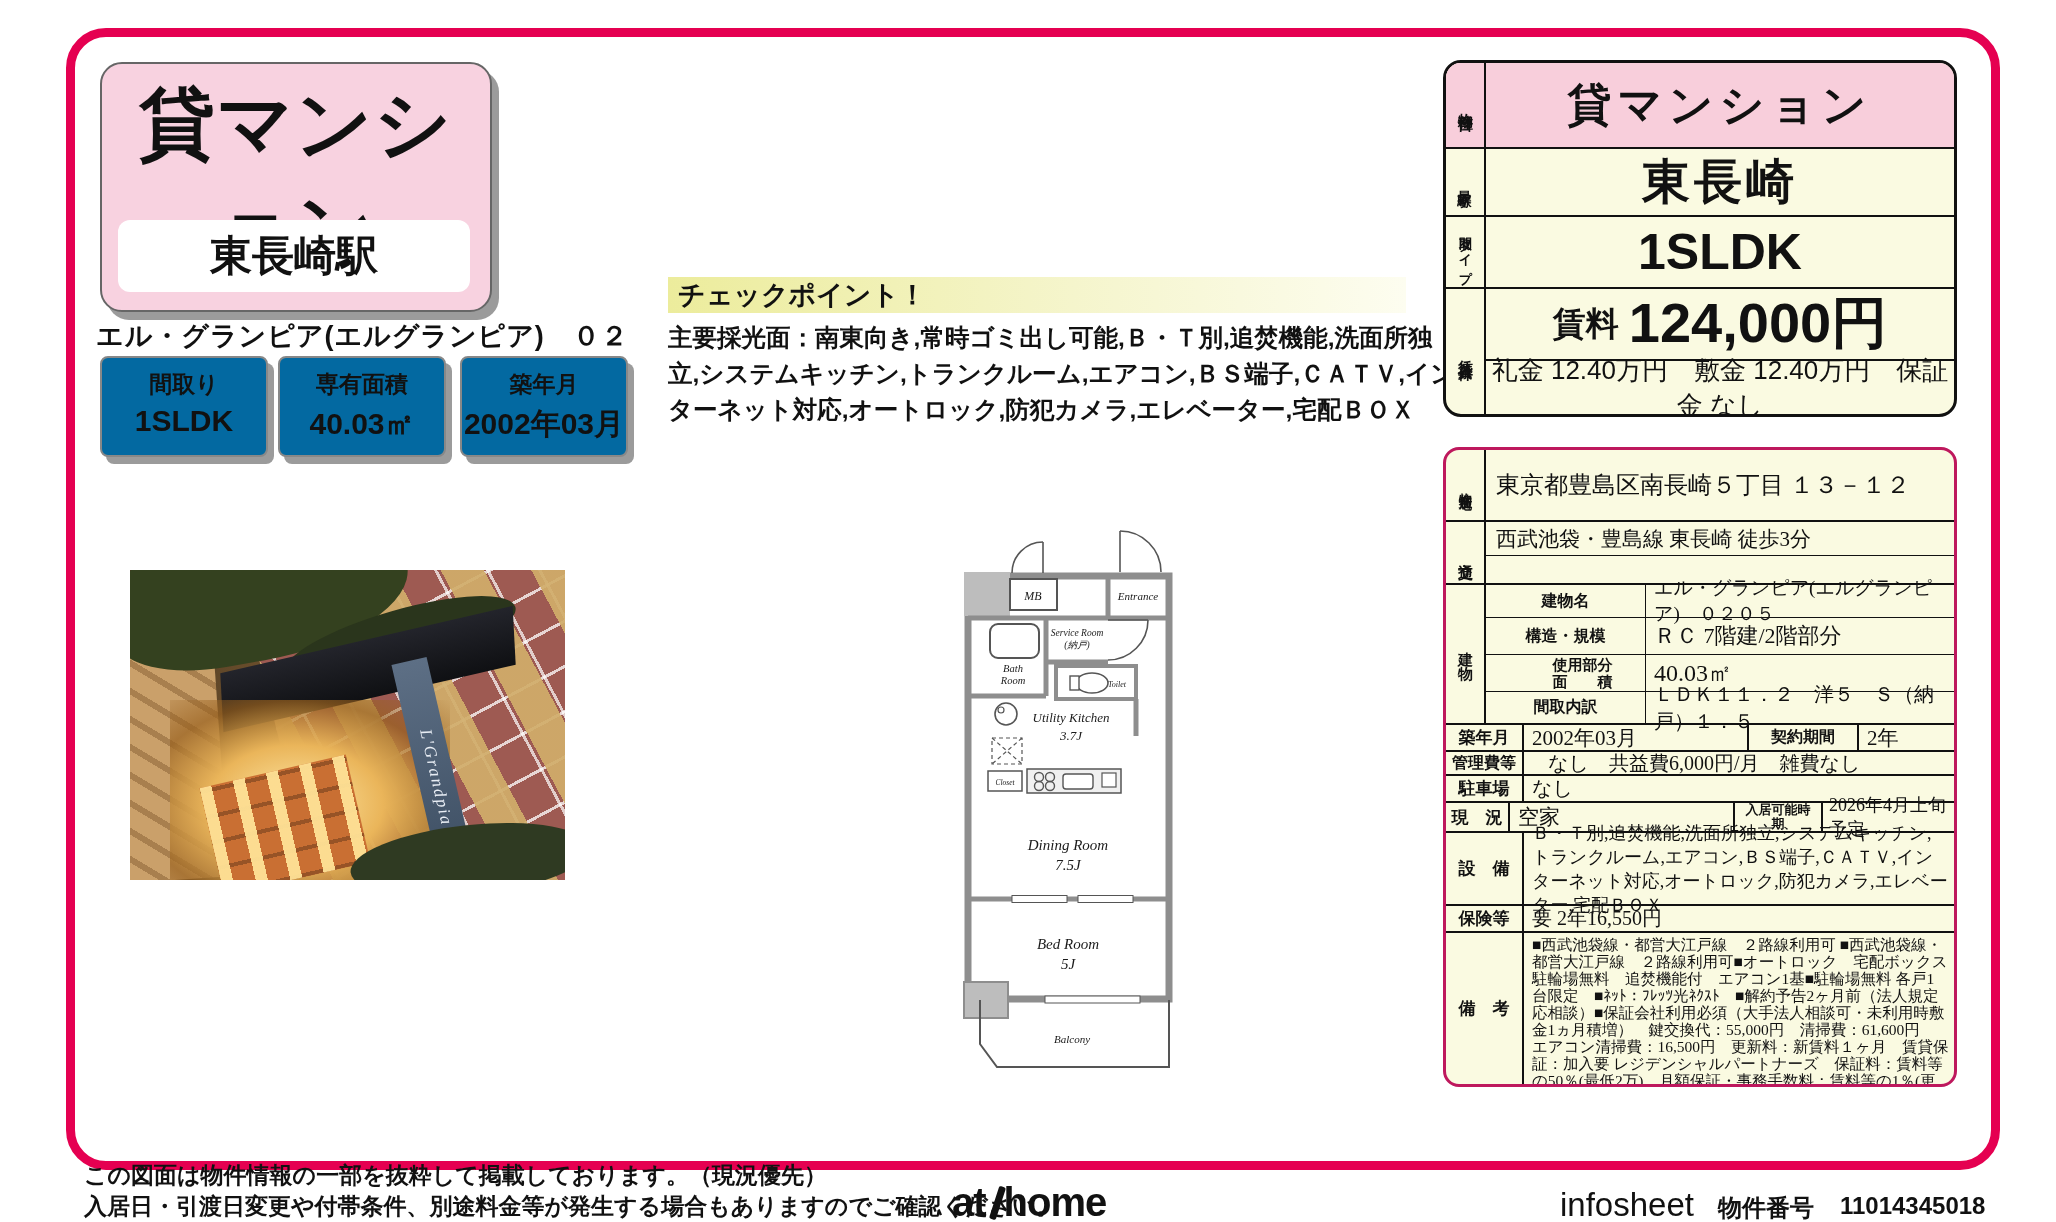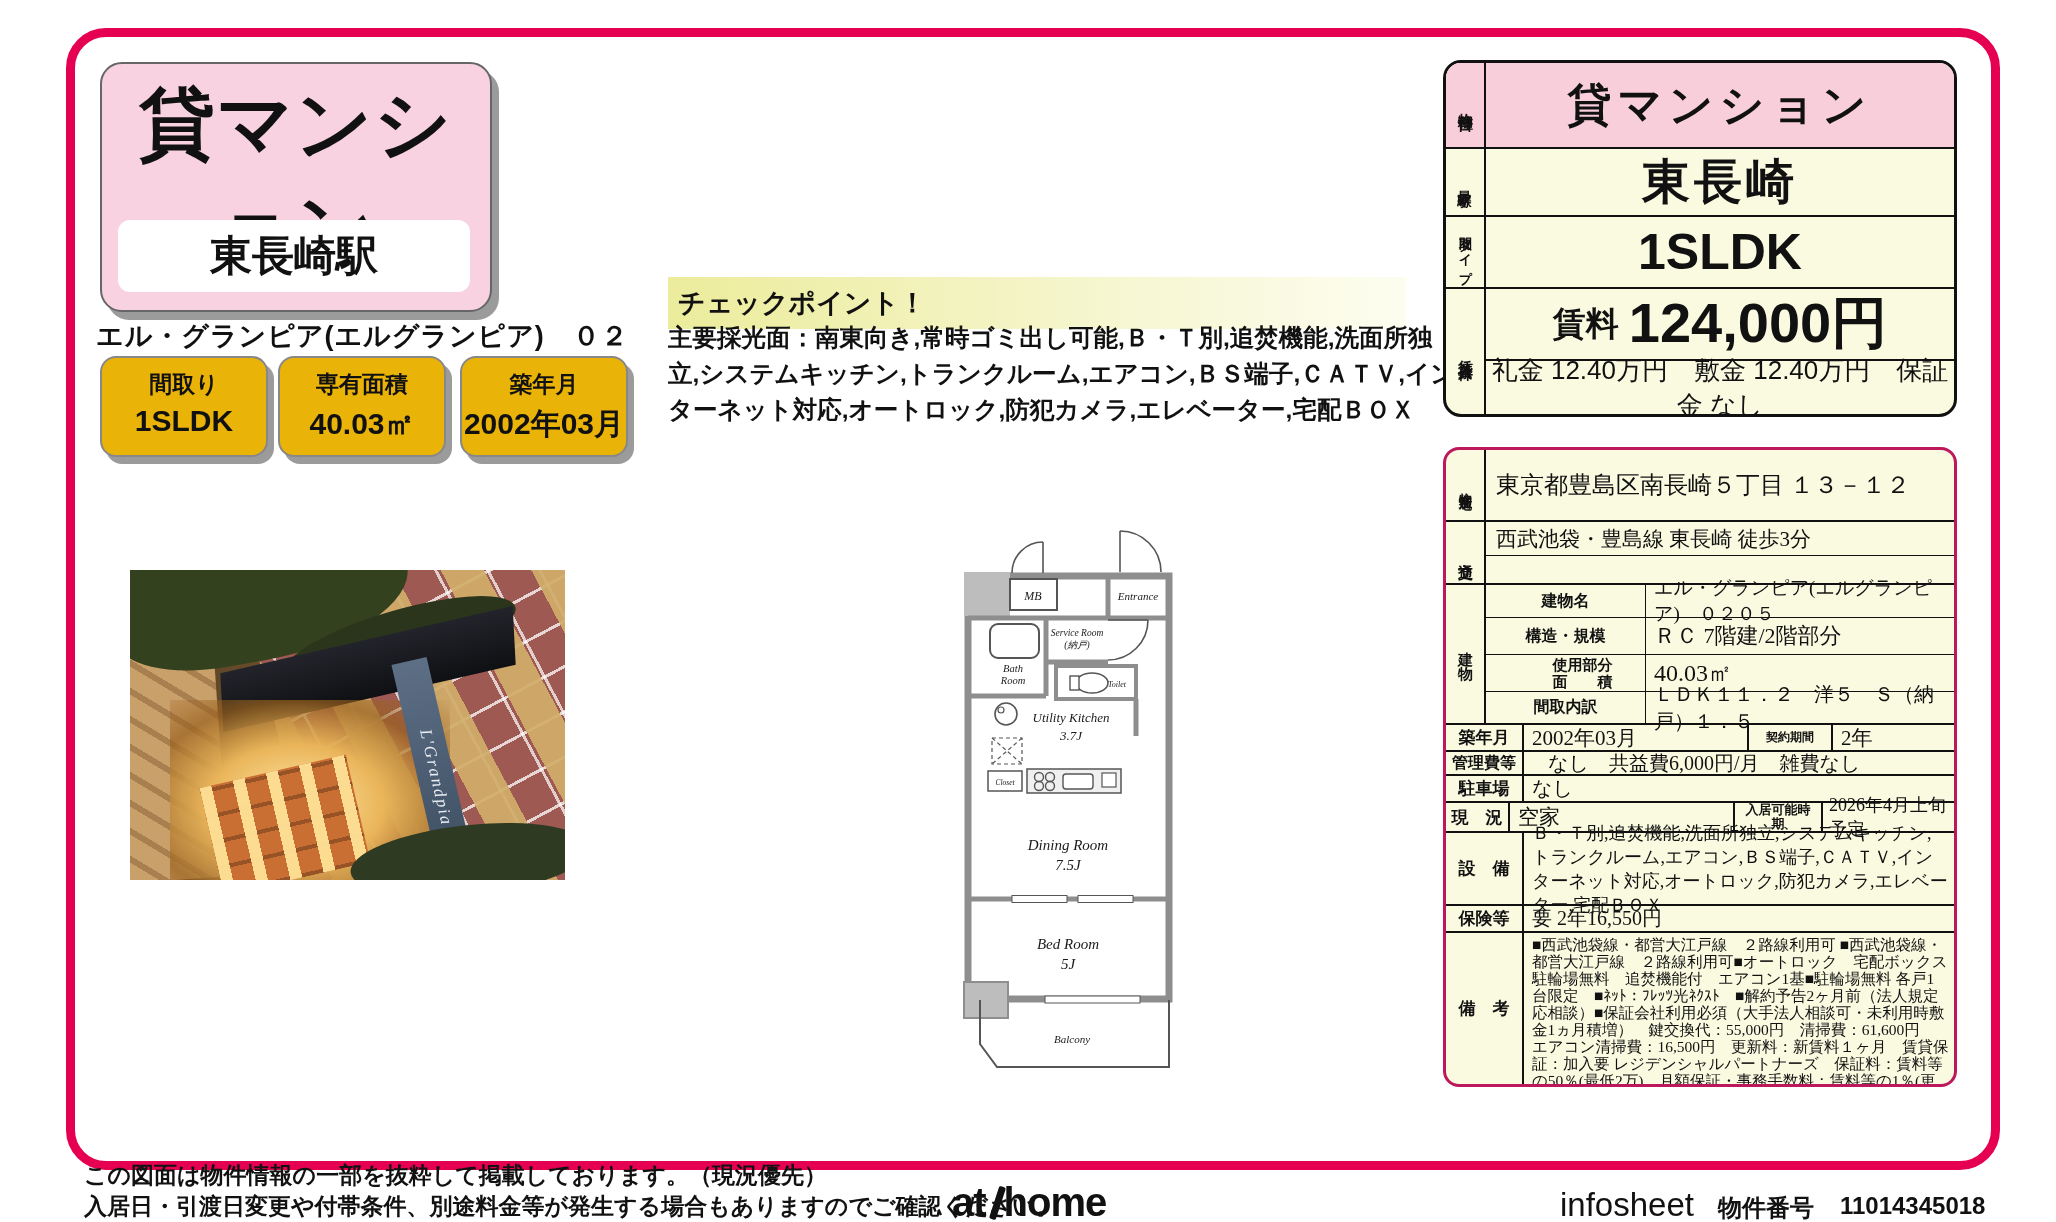--- a/index.html
+++ b/index.html
@@ -13,27 +13,27 @@
   .frame{left:66px;top:28px;width:1916px;height:1124px;border:9px solid #e50051;border-radius:40px;}
 
   
   .title-card{left:100px;top:62px;width:388px;height:246px;background:#f8d2e0;
               border:2px solid #666;border-radius:22px;box-shadow:7px 8px 0 #9b9b9b;}
   .title-main{left:0;top:10px;width:100%;text-align:center;font-size:76px;font-weight:bold;letter-spacing:1px;}
   .station-box{left:16px;top:156px;width:352px;height:72px;background:#fff;border-radius:12px;
                display:flex;align-items:center;justify-content:center;font-size:42px;font-weight:bold;}
   .bldg-line{left:96px;top:318px;width:560px;font-size:27px;font-weight:bold;letter-spacing:1px;}
 
-  .qbox{top:356px;width:164px;height:97px;background:#eab308;border:2px solid #888;border-radius:16px;
+  .qbox{top:356px;width:164px;height:97px;background:#0369a1;border:2px solid #888;border-radius:8px;
         box-shadow:6px 7px 0 #9b9b9b;text-align:center;}
   .qbox .ql{margin-top:11px;font-size:23px;font-weight:bold;}
   .qbox .qv{margin-top:4px;font-size:30px;font-weight:bold;}
 
   
-  .cp-head{left:668px;top:277px;width:738px;height:52px;display:flex;align-items:center;
+  .cp-head{left:668px;top:277px;width:738px;height:36px;display:flex;align-items:center;
            background:linear-gradient(90deg,#ecec9c 0%,#f5f5cc 55%,#fdfdf0 100%);
            font-size:27px;font-weight:bold;padding-left:10px;box-sizing:border-box;}
   .cp-body{left:668px;top:320px;width:788px;font-size:24.5px;font-weight:bold;line-height:1.46;}
 
   
   .photo{left:130px;top:570px;width:435px;height:310px;overflow:hidden;
          background:linear-gradient(105deg,#4a3722 0%,#6b4f2c 32%,#937a55 55%,#bcb7a6 72%,#cfe4ec 85%,#d9edf3 100%);}
   .ph-brick{position:absolute;left:150px;top:-70px;width:460px;height:430px;transform:rotate(-14deg);
             background:
               repeating-linear-gradient(76deg,rgba(0,0,0,0) 0 42px,rgba(209,173,106,.92) 42px 80px),
@@ -268,21 +268,21 @@
         </div>
         <div class="subrow" style="flex:1">
           <div class="ilab">間取内訳</div>
           <div class="val serif" style="font-size:20px;padding-left:8px">ＬＤＫ１１．２　洋５　Ｓ（納戸）１．５</div>
         </div>
       </div>
     </div>
     <div class="row" style="height:27px">
       <div class="hlab" style="width:78px">築年月</div>
       <div class="val serif" style="width:225px;flex:none;font-size:21px;padding-left:8px;border-right:2.5px solid #111">2002年03月</div>
-      <div class="hlab" style="width:84px;font-size:12px">契約期間</div>
+      <div class="hlab" style="width:110px;font-size:16px">契約期間</div>
       <div class="val serif" style="font-size:21px;padding-left:8px">2年</div>
     </div>
     <div class="row" style="height:24px">
       <div class="hlab" style="width:78px;font-size:16px">管理費等</div>
       <div class="val serif" style="font-size:20px;padding-left:24px">なし　共益費6,000円/月　雑費なし</div>
     </div>
     <div class="row" style="height:27px">
       <div class="hlab" style="width:78px">駐車場</div>
       <div class="val serif" style="font-size:20px;padding-left:8px">なし</div>
     </div>

